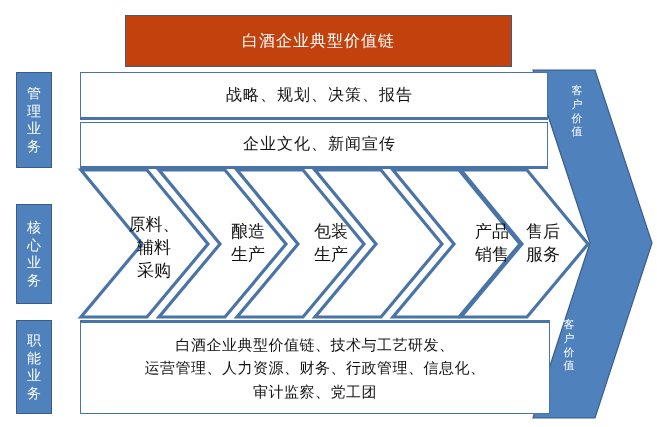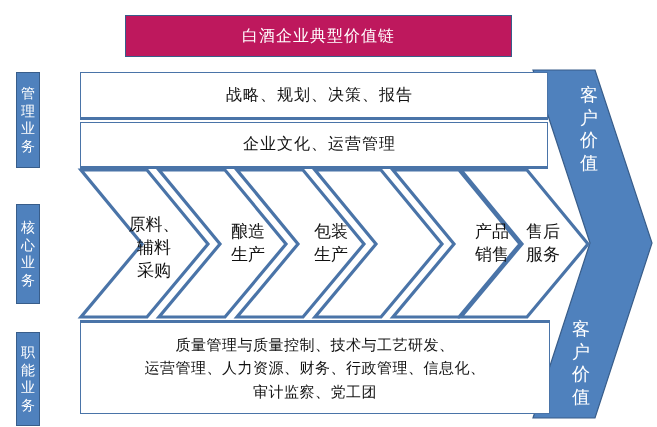--- a/index.html
+++ b/index.html
@@ -13,54 +13,54 @@
     width:657px;
     height:427px;
     background:#ffffff;
     overflow:hidden;
   }
 
   
   .title-box{
     position:absolute;
     left:125px; top:15px;
-    width:387px; height:42px;
-    background:#be185d;
+    width:387px; height:52px;
+    background:#c2410c;
     border:1px solid #385d8a;
     box-sizing:border-box;
     display:flex;align-items:center;justify-content:center;
   }
   .title-box .title-text{
     color:#ffffff;
     font-size:16px;
     letter-spacing:1px;
   }
 
   
   .cat-label{
     position:absolute;
     left:16px;
-    width:24px;
+    width:36px;
     background:#4f81bd;
     border:1px solid #385d8a;
     box-sizing:border-box;
     color:#ffffff;
     font-size:14px;
     line-height:1.25;
     display:flex;align-items:center;justify-content:center;
     text-align:center;
   }
   .cat-label .cl-inner{
     width:17px;          
     word-break:break-all;
     white-space:normal;
   }
   #cat-manage{ top:72px;  height:96px; }
   #cat-core  { top:204px; height:100px; }
-  #cat-func  { top:332px; height:94px; }
+  #cat-func  { top:320px; height:94px; }
 
   
   .mgmt-row{
     position:absolute;
     left:80px;
     background:#ffffff;
     border:1px solid #4a74a8;
     box-sizing:border-box;
     display:flex;align-items:center;justify-content:center;padding-left:11px;
   }
@@ -110,26 +110,25 @@
   }
 
   
   #cv-arrow-layer{
     position:absolute; left:0; top:0;
     width:657px; height:427px;
   }
   .cv-text{
     position:absolute;
     color:#ffffff;
-    font-size:18px;
+    font-size:11px;
     line-height:1.25;
     text-align:center;
     width:18px;
     word-break:break-all;
-    margin-left:12px;
   }
   #cv-text-top   { left:568px; top:84px; }
   #cv-text-bottom{ left:560px; top:318px; }
 </style>
 </head>
 <body>
 
 <div id="canvas">
 
   <svg id="cv-arrow-layer" viewBox="0 0 657 427" width="657" height="427" xmlns="http://www.w3.org/2000/svg">
@@ -150,21 +149,21 @@
     <span class="cl-inner">核心业务</span>
   </div>
   <div class="cat-label" id="cat-func">
     <span class="cl-inner">职能业务</span>
   </div>
 
   <div class="mgmt-row" id="mgmt-row-1">
     <span class="mr-text">战略、规划、决策、报告</span>
   </div>
   <div class="mgmt-row" id="mgmt-row-2">
-    <span class="mr-text">企业文化、运营管理</span>
+    <span class="mr-text">企业文化、新闻宣传</span>
   </div>
 
   <svg id="chevron-layer" viewBox="0 0 657 427" width="657" height="427" xmlns="http://www.w3.org/2000/svg">
     <g fill="none" stroke="#4a74a8" stroke-width="3.2" stroke-linejoin="miter">
       <polygon points="81,170 147,170 208,244 147,317 81,317 142,244"></polygon>
       <polygon points="159,170 225,170 286,244 225,317 159,317 220,244"></polygon>
       <polygon points="237,170 303,170 364,244 303,317 237,317 298,244"></polygon>
       <polygon points="315,170 381,170 442,244 381,317 315,317 376,244"></polygon>
       <polygon points="393,170 459,170 520,244 459,317 393,317 454,244"></polygon>
       <polygon points="461,170 527,170 588,244 527,317 461,317 522,244"></polygon>
@@ -177,18 +176,18 @@
   <div class="chev-label" style="left:220px;top:221px;width:56px;">酿造
 生产</div>
   <div class="chev-label" style="left:303px;top:221px;width:56px;">包装
 生产</div>
   <div class="chev-label" style="left:464px;top:221px;width:56px;">产品
 销售</div>
   <div class="chev-label" style="left:504px;top:221px;width:56px;text-align:right;">售后
 服务</div>
 
   <div id="func-row">
-    <span class="fr-line">质量管理与质量控制、技术与工艺研发、</span>
+    <span class="fr-line">白酒企业典型价值链、技术与工艺研发、</span>
     <span class="fr-line">运营管理、人力资源、财务、行政管理、信息化、</span>
     <span class="fr-line">审计监察、党工团</span>
   </div>
 
 </div>
 
 </body></html>

